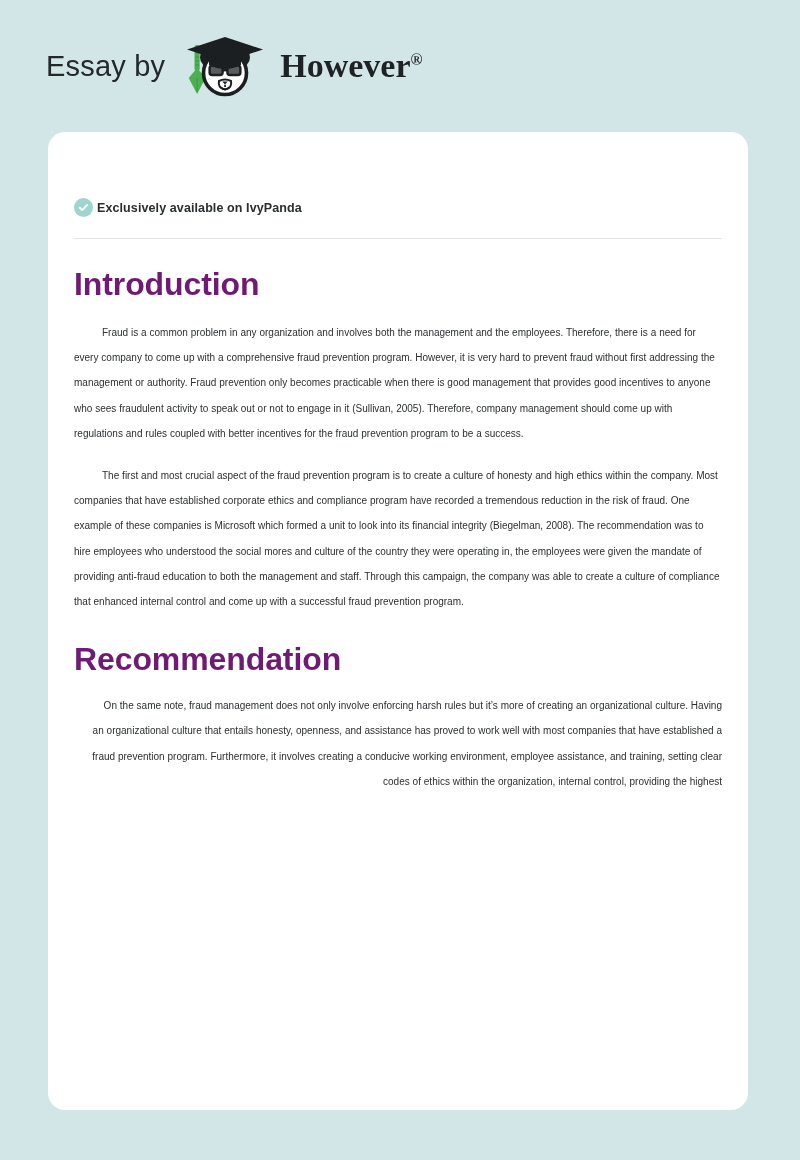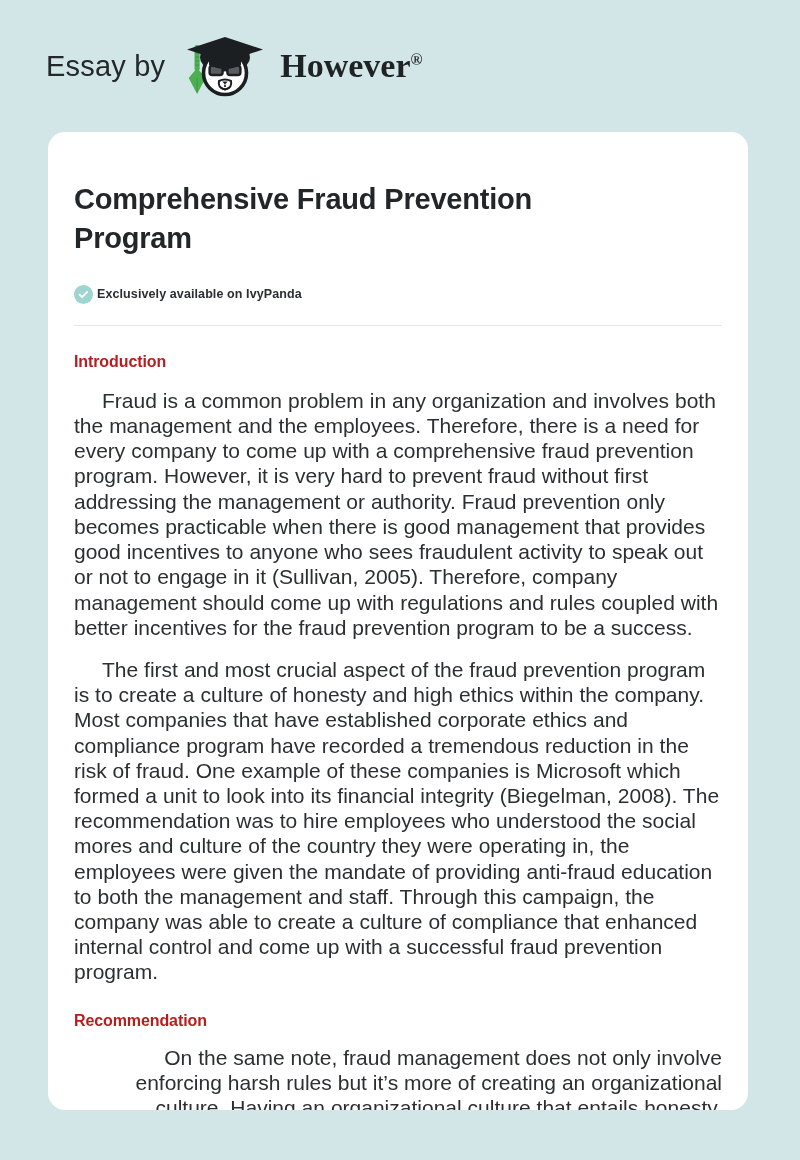--- a/index.html
+++ b/index.html
@@ -112,29 +112,29 @@
   }
 
   .divider {
     margin-top: 21px;
     height: 1px;
     background: #e3e5e6;
     width: 648px;
   }
 
   h2.section-heading {
-    font-size: 16px;
-    font-weight: 700;
-    color: #b91c1c;
+    font-size: 32px;
+    font-weight: 700;
+    color: #701a75;
     margin: 27px 0 0 0;
     letter-spacing: -0.1px;
   }
 
   p.body-par {
-    font-size: 21px;
+    font-size: 10px;
     line-height: 25.2px;
     color: #2c2f32;
     margin: 17px 12px 0 0;
     text-indent: 28px;
     width: 648px;
     text-align: left;
     word-spacing: 0.1px;
   }
   p.body-par.tight { margin-top: 15px; text-align: right; }
 </style>
@@ -186,21 +186,20 @@
         </svg>
       </span>
       <span class="wordmark"><span>However</span><span class="reg">®</span></span>
     </span>
   </div>
 </div>
 
 <div class="paper">
   <div class="paper-inner">
 
-    <h1 class="doc-title">Comprehensive Fraud Prevention Program</h1>
 
     <div class="exclusive-badge">
       <span class="check-circle">
         <svg width="11" height="11" viewBox="0 0 11 11" xmlns="http://www.w3.org/2000/svg">
           <path d="M1.7 5.7 L4.2 8.1 L9.2 2.9" fill="none" stroke="#ffffff" stroke-width="1.9" stroke-linecap="round" stroke-linejoin="round"></path>
         </svg>
       </span>
       <span class="exclusive-text">Exclusively available on IvyPanda</span>
     </div>
 

